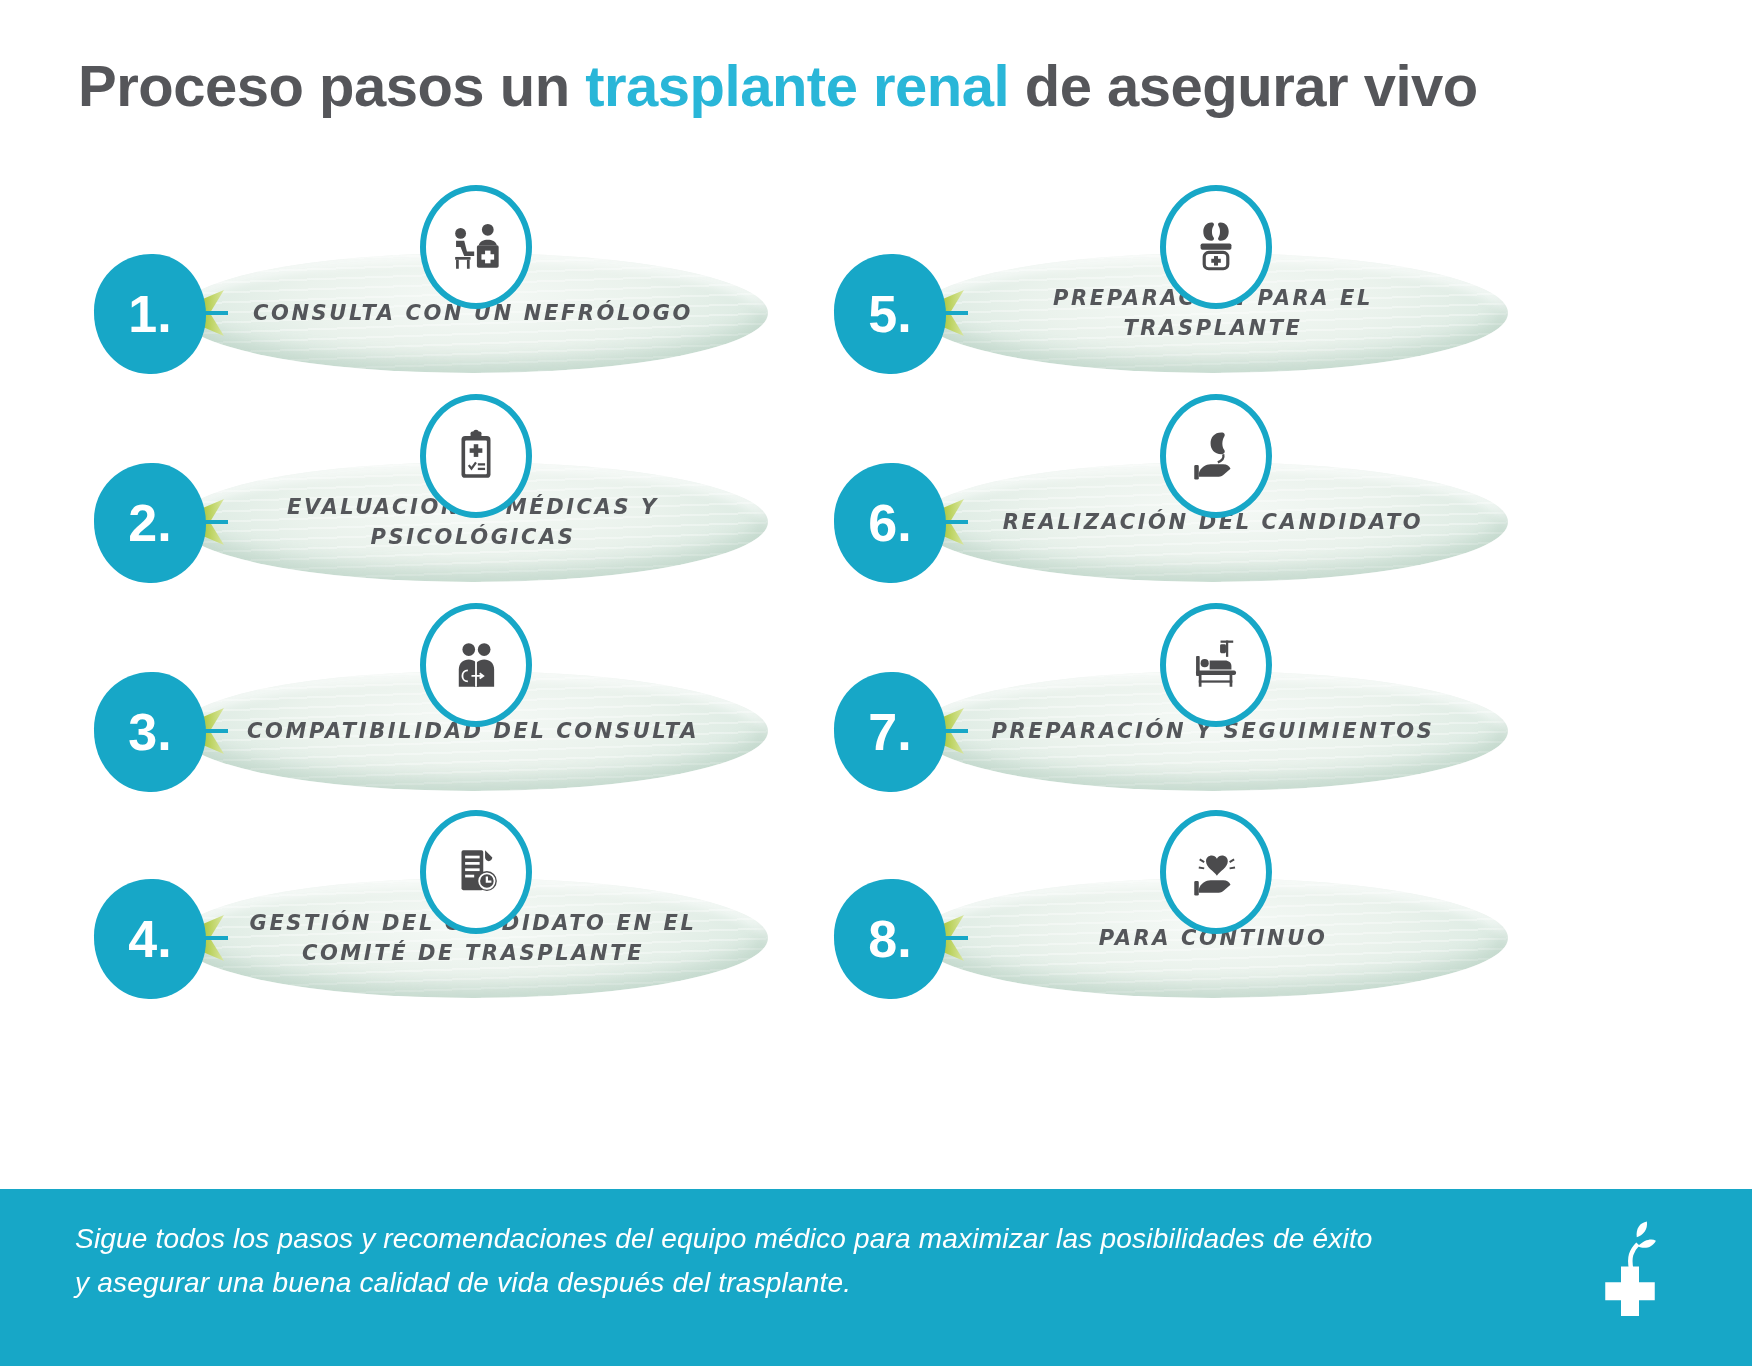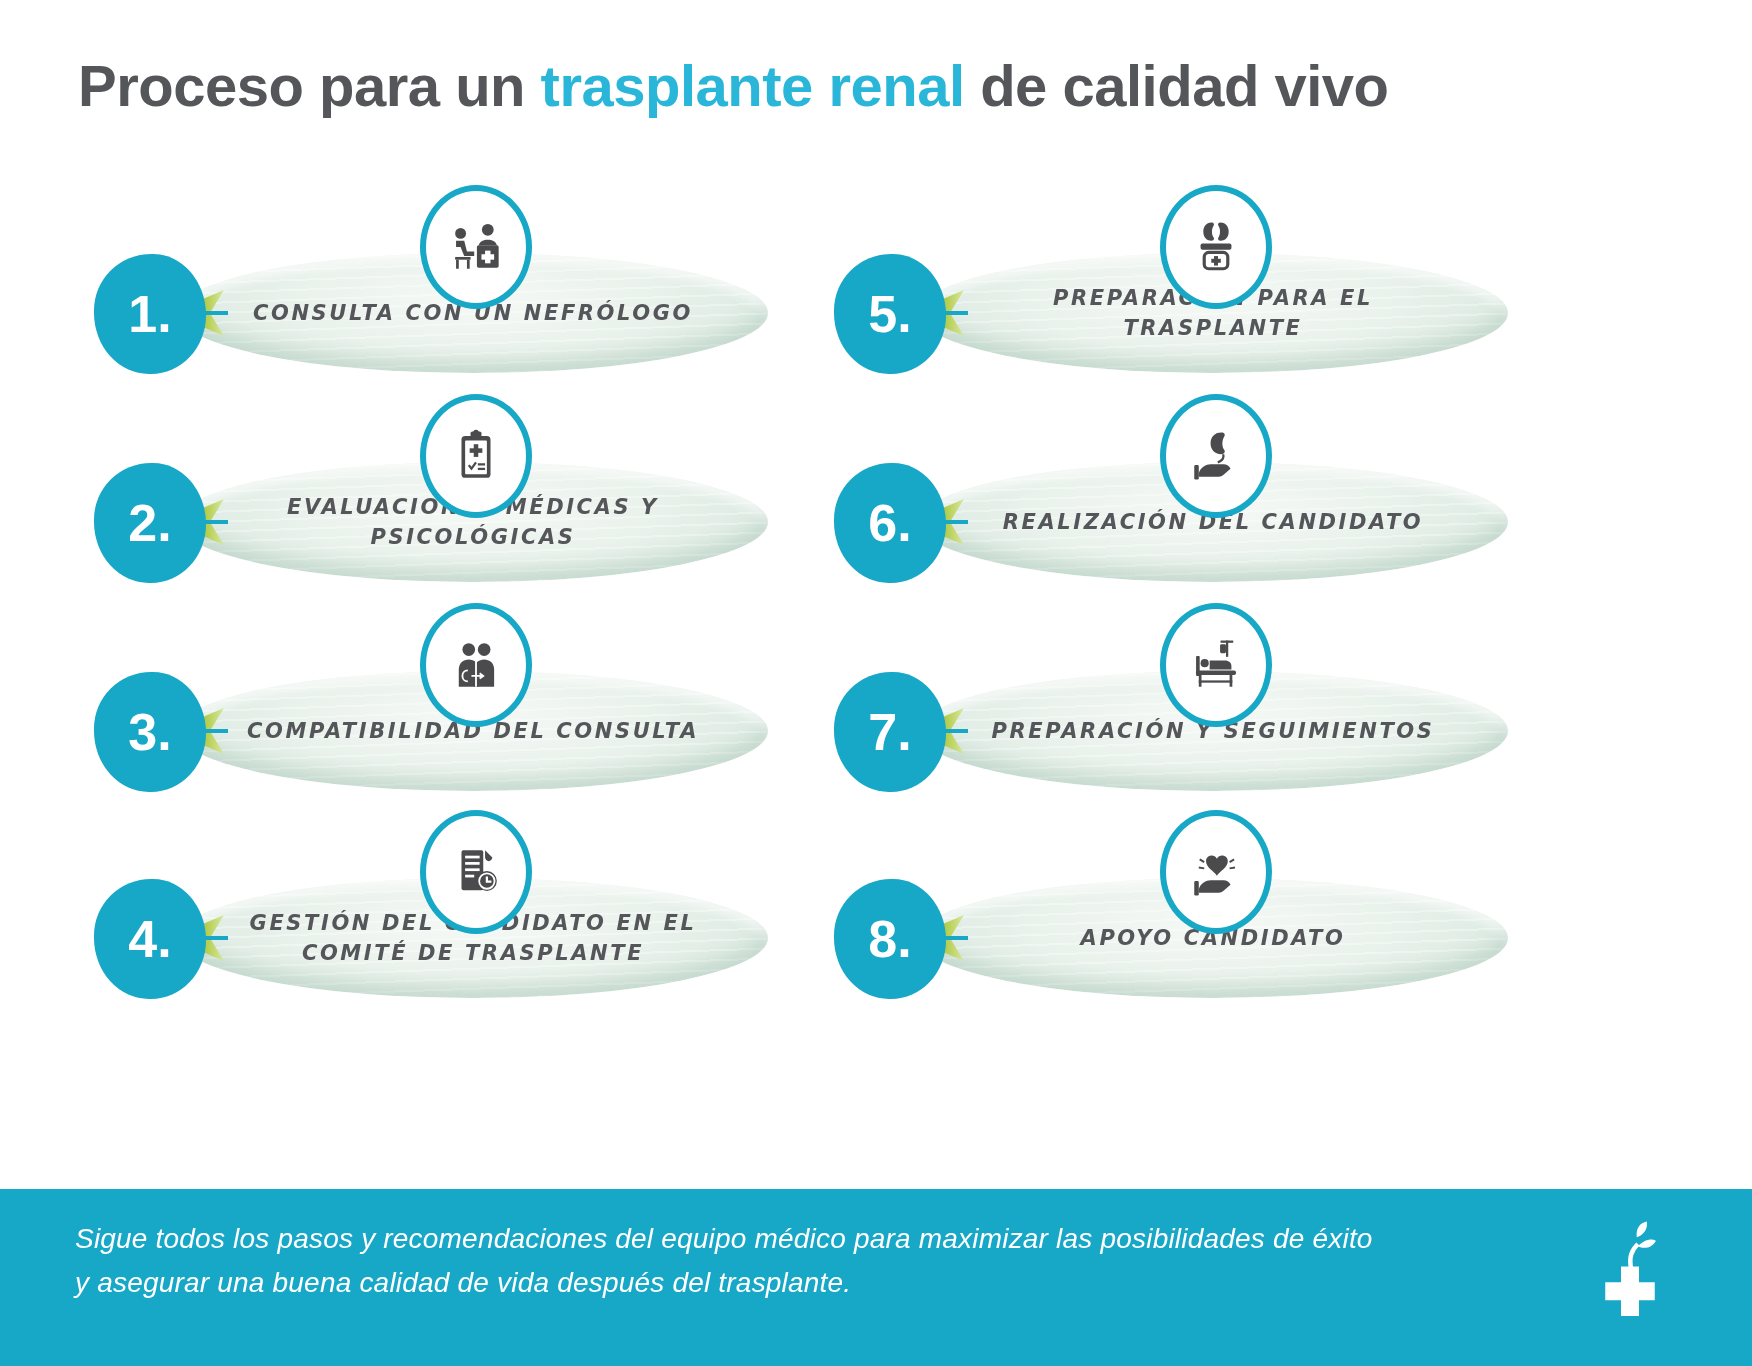--- a/index.html
+++ b/index.html
@@ -50,21 +50,21 @@
   .footer{position:absolute;left:0;top:1189px;width:1752px;height:187px;background:#17a7c7;}
   .footer-text{position:absolute;left:75px;top:28px;width:1300px;color:#ffffff;
      font-style:italic;font-size:28px;line-height:44px;letter-spacing:0.2px;}
   .logo{position:absolute;left:1594px;top:12px;}
 </style>
 </head>
 <body>
 
 <div class="canvas">
 
-  <div class="title"><span>Proceso para un </span><span class="hl">trasplante renal</span><span> de calidad vivo</span></div>
+  <div class="title"><span>Proceso pasos un </span><span class="hl">trasplante renal</span><span> de asegurar vivo</span></div>
 
   <div class="step s1">
     <div class="petal">
       <div class="petal-label">CONSULTA CON UN NEFRÓLOGO</div>
     </div>
     <div class="stem"></div>
     <div class="dash"></div>
     <div class="num-circle">1.</div>
     <div class="icon-circle">
       <svg viewBox="0 0 64 64">
@@ -200,21 +200,21 @@
         <rect class="ic" x="10" y="38" width="44" height="5" rx="2"></rect>
         <rect class="ic" x="13" y="43" width="3" height="13"></rect>
         <rect class="ic" x="47" y="43" width="3" height="13"></rect>
         <rect class="ic" x="13" y="49" width="37" height="2.5"></rect>
       </svg>
     </div>
   </div>
 
   <div class="step s8">
     <div class="petal">
-      <div class="petal-label">APOYO CANDIDATO</div>
+      <div class="petal-label">PARA CONTINUO</div>
     </div>
     <div class="stem"></div>
     <div class="dash"></div>
     <div class="num-circle">8.</div>
     <div class="icon-circle">
       <svg viewBox="0 0 64 64">
         <path class="ic" d="M33 36 c-3 -5 -12 -9 -12 -16 c0 -6.5 9 -8.5 12 -2.5 c3 -6 12 -4 12 2.5 c0 7 -9 11 -12 16 z"></path>
         <path d="M14 18 l5 3 M52 18 l-5 3 M13 27 l6 1 M53 27 l-6 1" stroke="#4b4b4d" stroke-width="2.2" fill="none"></path>
         <path class="ic" d="M13 51 c2 -7 8 -10 13 -10 h14 c4 0 7 2 8 5 l-8 7 c-2 1.6 -4.4 2 -7 2 h-20 z"></path>
         <rect class="ic" x="8" y="42" width="5" height="16" rx="1.5"></rect>

